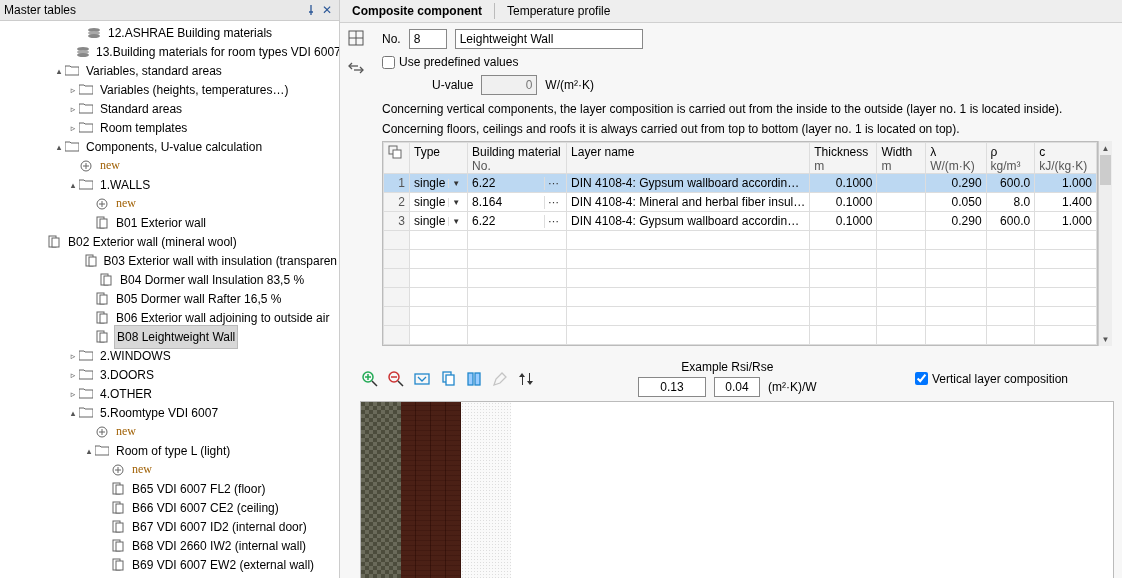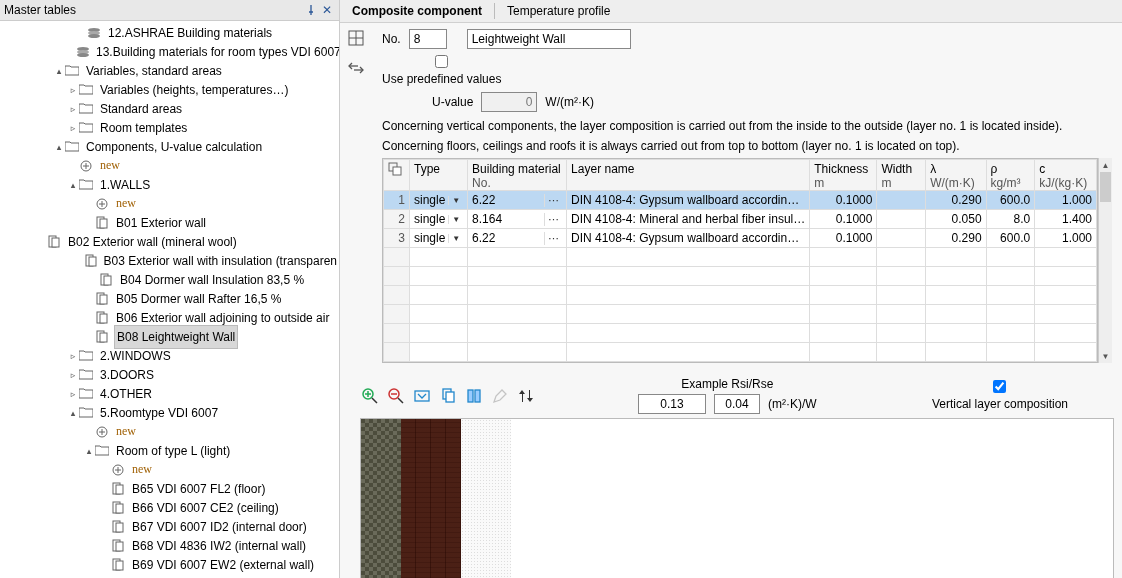--- a/index.html
+++ b/index.html
@@ -48,21 +48,21 @@
 .grid-row { display: flex; }
 .grid-row .grid-wrap { flex: 1; }
 .mid-toolbar { display: flex; align-items: center; gap: 6px; padding: 8px 8px 4px 20px; }
 .mid-toolbar .tbtn { width: 20px; height: 20px; display: flex; align-items: center; justify-content: center; cursor: pointer; }
 .preview { display: flex; flex: 1; margin: 0 8px 0 20px; border: 1px solid #bbb; background: #fff; min-height: 200px; }
 .layer { height: 100%; }
 .l1 { flex: 0 0 40px; background: repeating-conic-gradient(#6a6a5a 0 25%, #4c4c3c 0 50%) 0 0/8px 8px; }
 .l2 { flex: 0 0 60px; background: repeating-linear-gradient(0deg,#8a5a4a 0 4px,#7a4a3a 4px 5px), repeating-linear-gradient(90deg,#8a5a4a 0 14px,#6a3a2a 14px 15px); background-blend-mode: multiply; }
 .l3 { flex: 0 0 50px; background: #fafafa; background-image: radial-gradient(#ddd 0.5px, transparent 0.5px); background-size: 3px 3px; }
 .l-rest { flex: 1; background: #fff; }
-.chk { display: inline-flex; align-items: center; gap: 4px; flex-direction: column; }
+.chk { display: inline-flex; align-items: center; gap: 4px; }
 .chk input { width: 13px; height: 13px; }
 .dropdown-cell { display: flex; align-items: center; justify-content: space-between; }
 .dd-arrow { font-size: 8px; color: #333; padding: 0 3px; border-left: 1px solid #ddd; }
 .dots { color: #333; padding: 0 3px; border-left: 1px solid #ddd; font-size: 11px; }
 .hdr-icon { width: 28px; }
 .cbox { width:13px; height:13px; }
 </style>
 </head>
 <body>
 
@@ -339,21 +339,21 @@
         <span class="label ">B67 VDI 6007 ID2 (internal door)</span>
       </div>
       <div class="tree-item" style="padding-left: 64px;">
         <span class="caret"></span>
         <span class="icon">
           <svg width="13" height="13" viewBox="0 0 13 13">
             <rect x="1" y="1" width="7" height="11" fill="none" stroke="#666"></rect>
             <rect x="4" y="3" width="7" height="9" fill="#fff" stroke="#666"></rect>
           </svg>
         </span>
-        <span class="label ">B68 VDI 4836 IW2 (internal wall)</span>
+        <span class="label ">B68 VDI 2660 IW2 (internal wall)</span>
       </div>
       <div class="tree-item" style="padding-left: 64px;">
         <span class="caret"></span>
         <span class="icon">
           <svg width="13" height="13" viewBox="0 0 13 13">
             <rect x="1" y="1" width="7" height="11" fill="none" stroke="#666"></rect>
             <rect x="4" y="3" width="7" height="9" fill="#fff" stroke="#666"></rect>
           </svg>
         </span>
         <span class="label ">B69 VDI 6007 EW2 (external wall)</span>
@@ -381,21 +381,21 @@
             <path d="M1 6 H10"></path>
             <path d="M12 7 L15 10 L12 13"></path>
             <path d="M15 10 H6"></path>
           </svg>
         </div>
     </div>
     <div class="form-area">
       <div class="row">
         <label>No.</label>
         <input class="txt" style="width: 38px; text-align: left;" value="8">
-        <input class="txt" style="width: 164px; margin-left: 12px;" value="Leightweight Wall">
+        <input class="txt" style="width: 188px;" value="Leightweight Wall">
       </div>
       <div class="row">
         <label class="chk">
             <input type="checkbox" class="cbox" style="">
             <span>Use predefined values</span>
           </label>
       </div>
       <div class="row" style="margin-left:50px">
         <label>U-value</label>
         <input class="txt ro" style="width: 56px;" readonly="" value="0">

